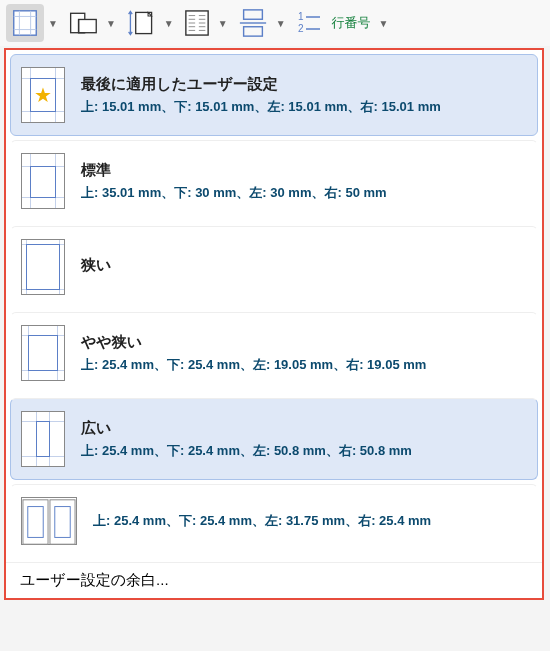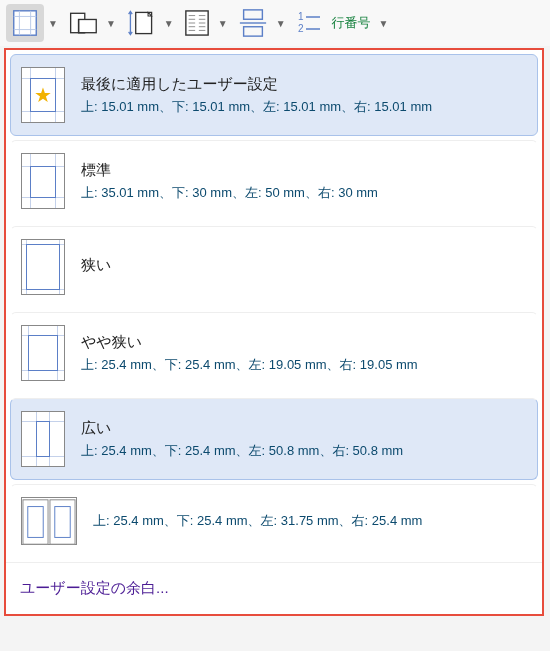--- a/index.html
+++ b/index.html
@@ -95,35 +95,36 @@
     }
     .star {
       position: absolute;
       top: 50%; left: 50%;
       transform: translate(-50%, -50%);
       color: #f2b200;
       font-size: 20px;
     }
     .opt-text {
       flex: 1;
+      font-weight: bold;
     }
     .opt-title {
       font-size: 15px;
       color: #222;
       margin-bottom: 4px;
     }
     .opt-detail {
       font-size: 13px;
       color: #0c4a6e;
       white-space: nowrap;
     }
     .footer-item {
-      padding: 16px 14px;
+      padding: 8px 14px;
       font-size: 15px;
-      color: #4c1d95;
+      color: #000000;
       border-top: 1px solid #eee;
       cursor: pointer;
     }
     
     svg.ico { width: 30px; height: 30px; }
     svg.ico-sm { width: 26px; height: 28px; }
   </style>
 </head>
 <body>
 
@@ -228,21 +229,21 @@
         <div class="thumb">
     <div class="thumb-guide-h" style="top:12px"></div>
     <div class="thumb-guide-h" style="bottom:10px"></div>
     <div class="thumb-guide-v" style="left:8px"></div>
     <div class="thumb-guide-v" style="right:8px"></div>
     <div class="thumb-inner" style="top:12px;bottom:10px;left:8px;right:8px"></div>
 
   </div>
     <div class="opt-text">
       <div class="opt-title">標準</div>
-      <div class="opt-detail">上: 35.01 mm、下: 30 mm、左: 50 mm、右: 30 mm</div>
+      <div class="opt-detail">上: 35.01 mm、下: 30 mm、左: 30 mm、右: 50 mm</div>
     </div>
       </div>
       <div class="option">
         <div class="thumb">
     <div class="thumb-guide-h" style="top:4px"></div>
     <div class="thumb-guide-h" style="bottom:4px"></div>
     <div class="thumb-guide-v" style="left:4px"></div>
     <div class="thumb-guide-v" style="right:4px"></div>
     <div class="thumb-inner" style="top:4px;bottom:4px;left:4px;right:4px"></div>
 

